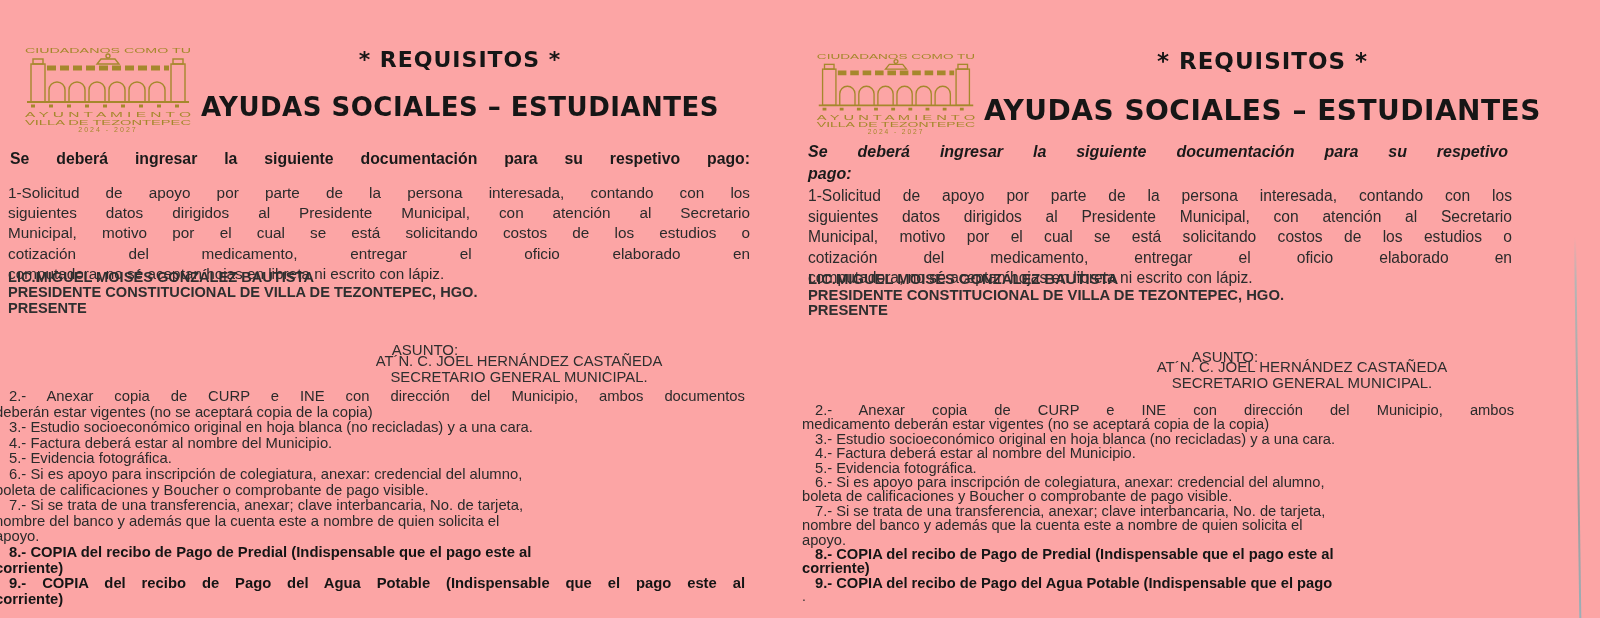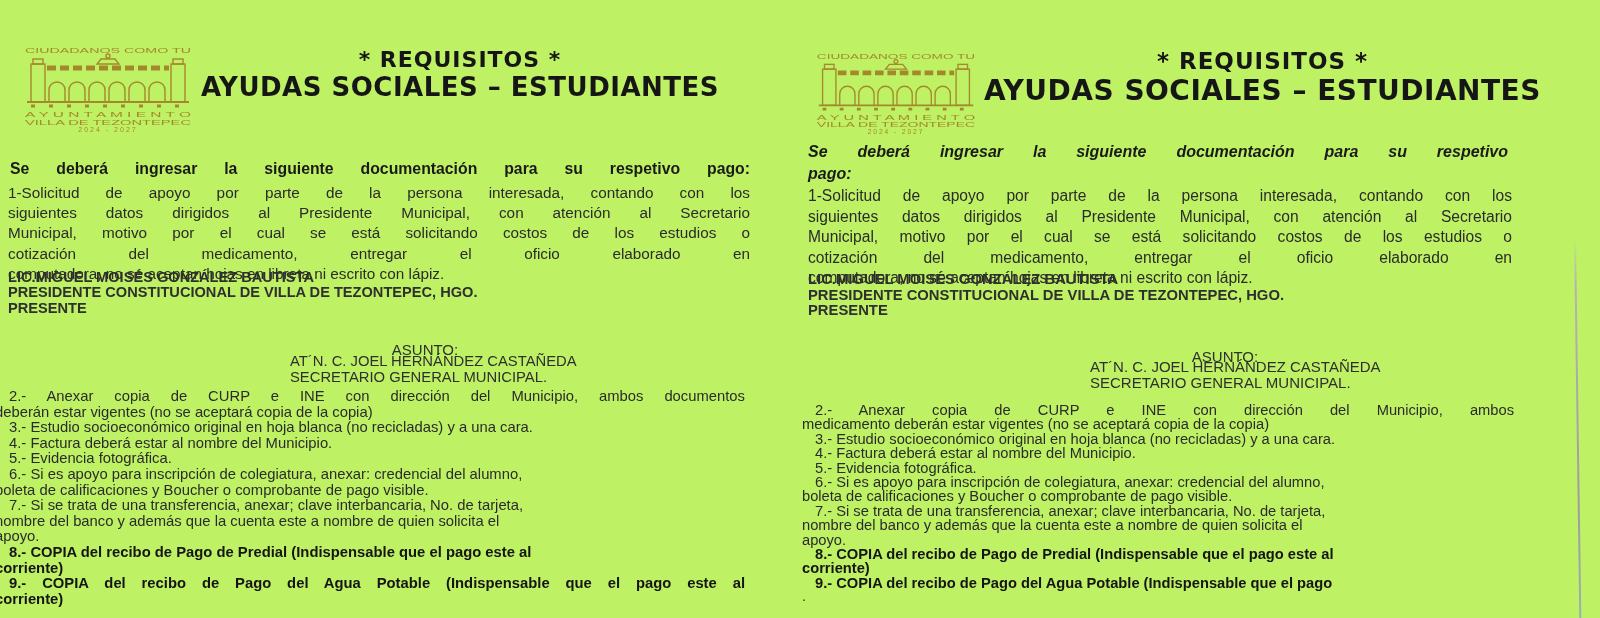--- a/index.html
+++ b/index.html
@@ -1,67 +1,67 @@
 <!DOCTYPE html>
 <html><head>
 <meta charset="utf-8">
 <style>
   html,body { margin:0; padding:0; background:#ffffff; }
   .canvas {
     position:relative; width:1600px; height:618px; overflow:hidden;
-    background:#bef264; font-family:"Liberation Sans", sans-serif; color:#2b2b2b;
+    background:#fca5a5; font-family:"Liberation Sans", sans-serif; color:#2b2b2b;
   }
   .page { position:absolute; top:0; height:618px; }
   .page-l { left:0;  width:768px; }
   .page-r { left:790px; width:785px; }
   .sec { position:absolute; }
 
   
   .logo { width:172px; }
   .page-l .logo { left:22px; top:44px; }
   .page-r .logo { left:24px; top:50px; }
 
   
   .titles { text-align:center; color:#161616; }
   .page-l .titles { left:170px; top:47px; width:580px; }
   .page-r .titles { left:165px; top:48px; width:615px; }
   .t1 { font-family:"DejaVu Sans", sans-serif; font-weight:bold; letter-spacing:1px; }
-  .t2 { font-family:"DejaVu Sans", sans-serif; font-weight:bold; letter-spacing:0.5px; margin-top:0; }
+  .t2 { font-family:"DejaVu Sans", sans-serif; font-weight:bold; letter-spacing:0.5px; margin-top:20px; }
   .page-l .t1 { font-size:22px; }
   .page-l .t2 { font-size:26px; }
   .page-r .t1 { font-size:23px; }
   .page-r .t2 { font-size:28px; }
 
   
   .line { white-space:nowrap; }
   .line.s { text-align:justify; text-align-last:justify; white-space:normal; }
   .line.i { padding-left:13px; }
   .line.b { font-weight:bold; color:#151515; }
 
   
   .intro { font-weight:bold; color:#1a1a1a; }
-  .page-l .intro { left:10px; top:158px; width:740px; font-size:15.8px; line-height:21px; }
+  .page-l .intro { left:10px; top:148px; width:740px; font-size:15.8px; line-height:21px; }
   .page-r .intro { left:18px; top:141px; width:700px; font-size:16px; line-height:21.5px;font-style:italic; }
 
   
   .page-l .para1 { left:8px;  top:183px; width:742px; font-size:15.3px; line-height:20.2px; }
   .page-r .para1 { left:18px; top:186px; width:704px; font-size:15.6px; line-height:20.6px; }
 
   
   .addr { text-transform:none; color:#2f2f2f;font-weight:bold; }
   .page-l .addr { left:8px;  top:270px; font-size:14.6px; line-height:15.3px; }
   .page-r .addr { left:18px; top:272px; font-size:14.8px; line-height:15.5px; }
 
   
   .asunto { text-align:center; color:#2f2f2f;margin-top:16px; }
   .page-l .asunto { left:95px;  top:325px; width:660px; font-size:15px; }
   .page-r .asunto { left:105px; top:332px; width:660px; font-size:15px; }
 
   
-  .attn { text-align:left; color:#2f2f2f; }
+  .attn { text-align:center; color:#2f2f2f; }
   .page-l .attn { left:290px; top:353px; width:458px; font-size:14.8px; line-height:16px; }
   .page-r .attn { left:300px; top:359px; width:424px; font-size:15px;  line-height:16.2px; }
 
   
   .page-l .reqs { left:2px;  top:389px; width:750px; font-size:14.8px; line-height:15.6px; margin-left:-7px; }
   .page-l .reqs .line.i { padding-left:14px; }
   .page-r .reqs { left:12px; top:403px; width:712px; font-size:14.7px; line-height:14.4px; }
 
   .dot { position:absolute; left:12px; top:588px; font-size:14px; color:#333; }
 

